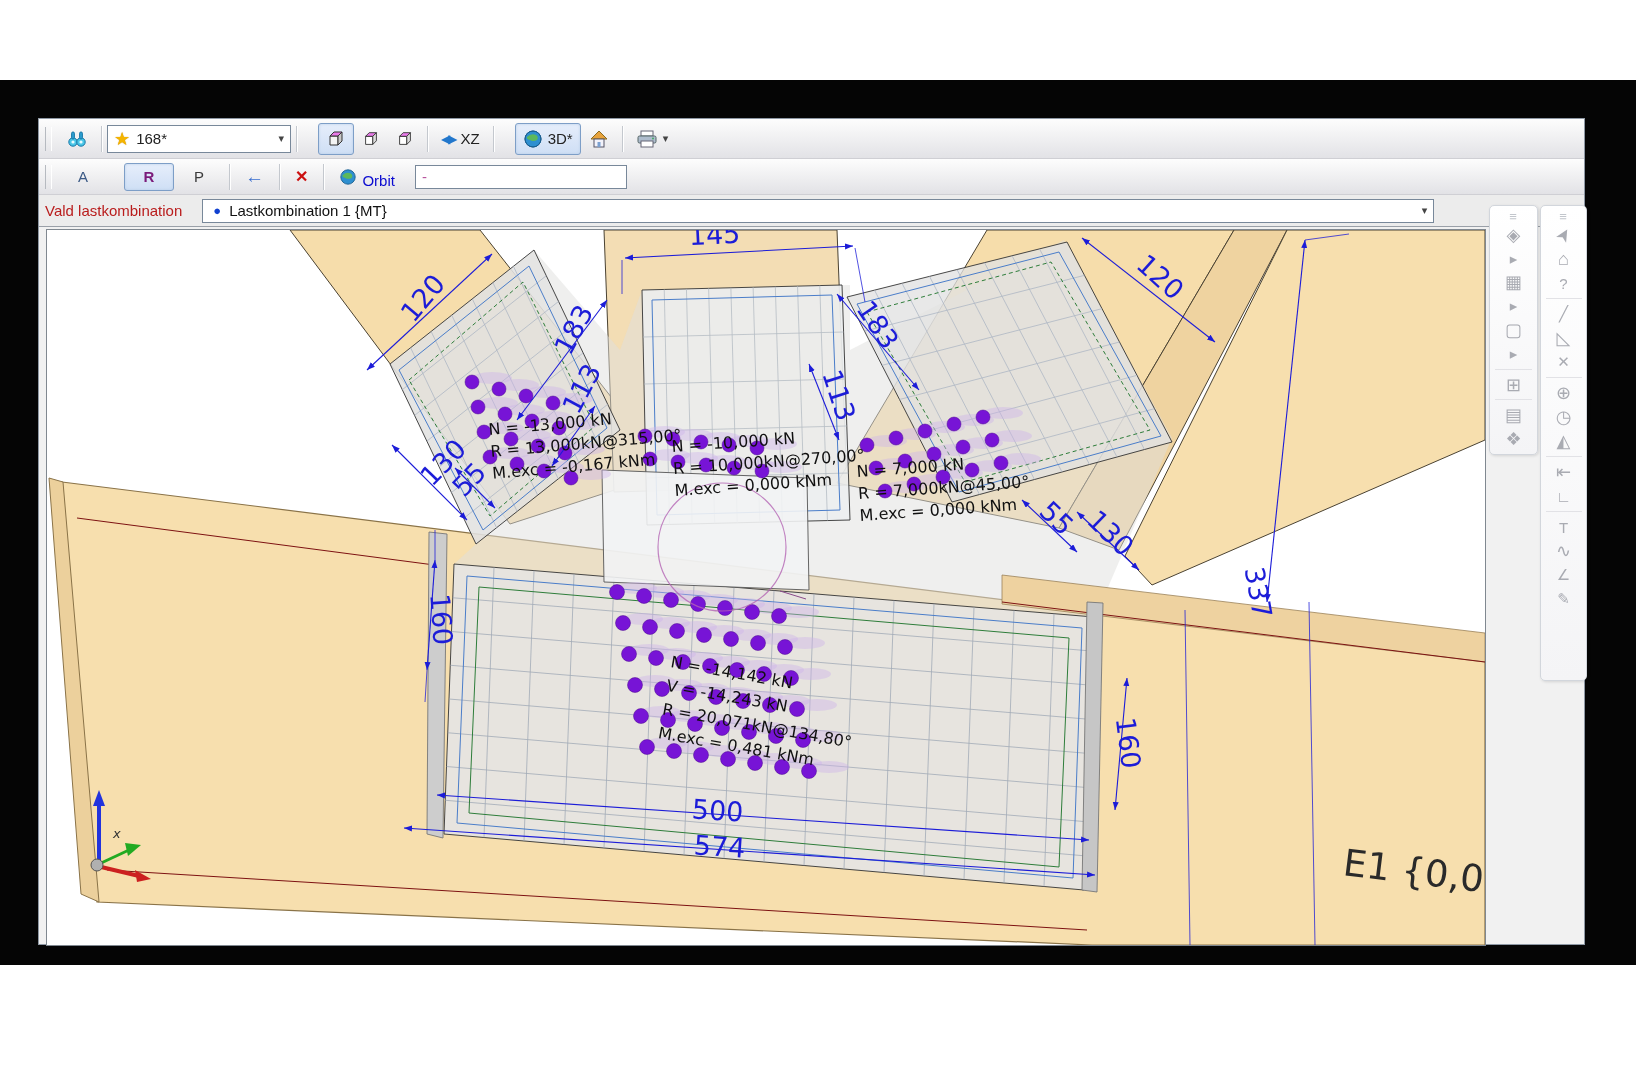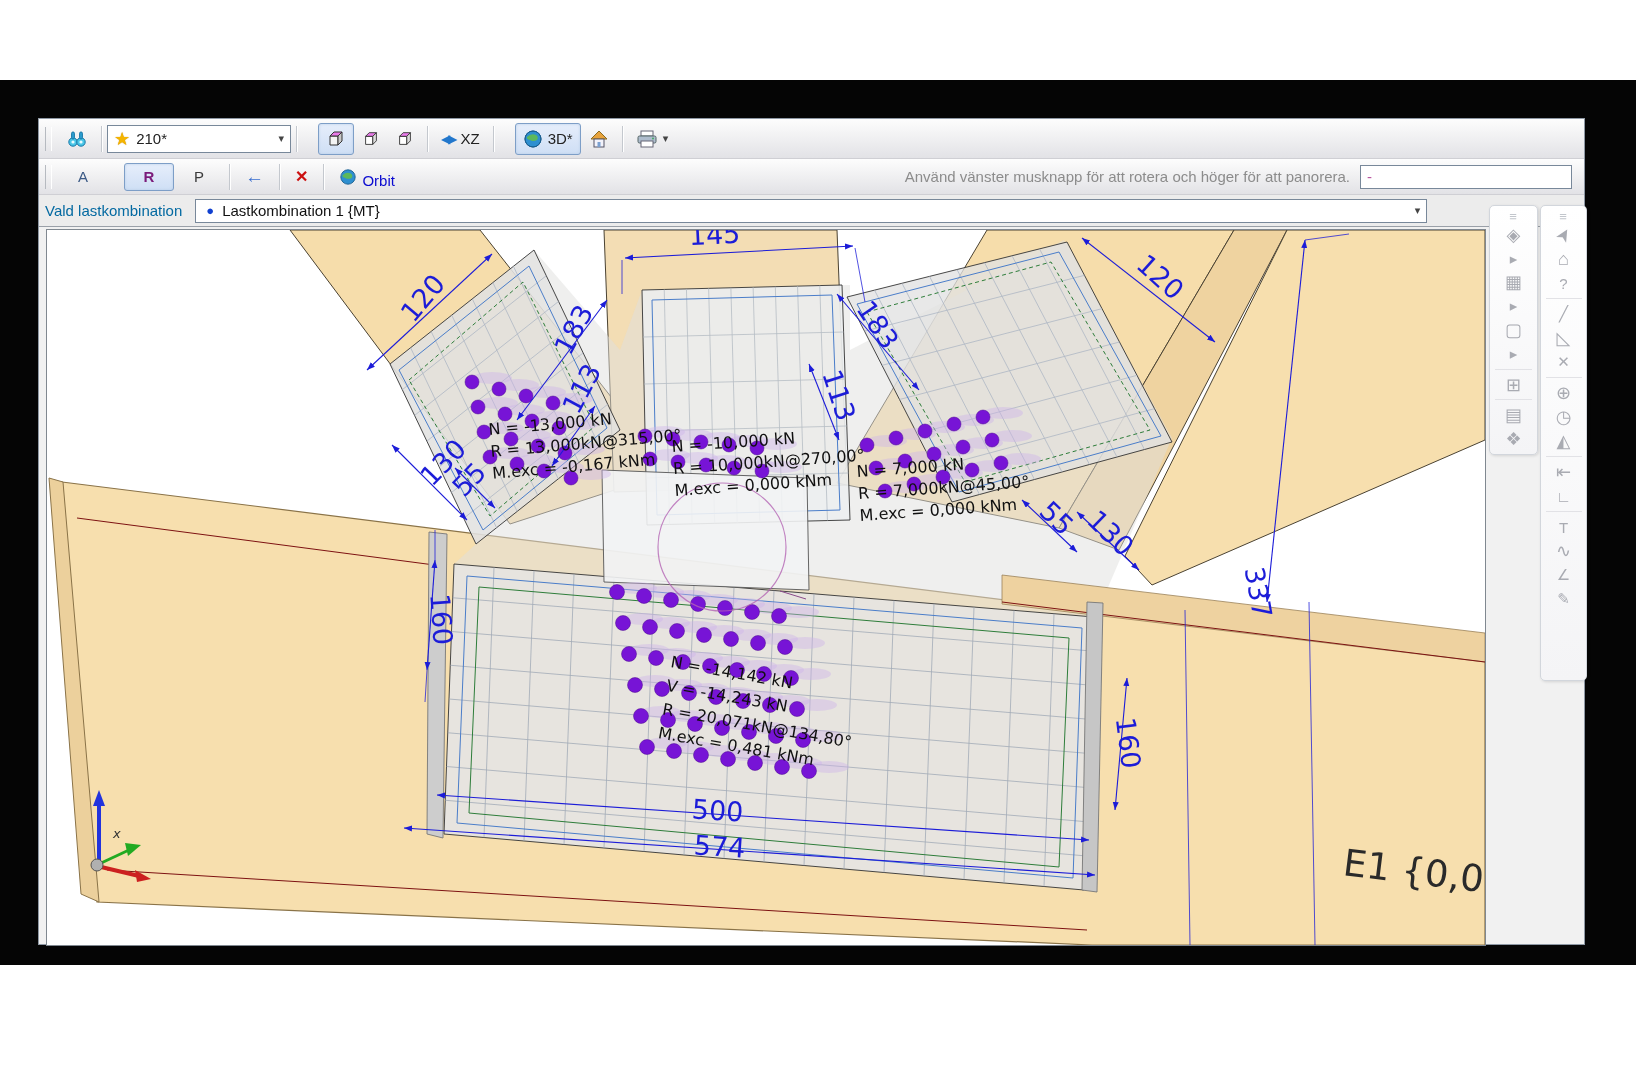--- a/index.html
+++ b/index.html
@@ -27,21 +27,21 @@
   .hint{margin-left:auto;color:#8c8c8c;font-size:15px;white-space:nowrap;}
   .hintfield{width:198px;height:22px;border:1px solid #78889a;background:#fff;font-size:15px;color:#b9569f;
              padding:0 6px;margin:0 8px 0 10px;display:flex;align-items:center;}
   .letter{width:30px;justify-content:center;font-weight:bold;}
   #btnA{color:#3c5a86;font-weight:normal;}
   #btnR{color:#7a1b7a;}
   #btnP{color:#3a3a3a;font-weight:normal;}
   .backarrow{color:#3a6fd0;font-size:19px;}
   .closex{color:#cc1111;font-weight:bold;font-size:16px;}
   .orbittxt{color:#0b0bd0;margin-top:8px;}
-  .lclabel{font-size:15px;color:#0369a1;margin-right:13px;white-space:nowrap;}
+  .lclabel{font-size:15px;color:#b91c1c;margin-right:20px;white-space:nowrap;}
   .lccombo{flex:0 0 auto;width:1232px;height:24px;background:#fff;border:1px solid #78889a;
            display:flex;align-items:center;font-size:15px;color:#111;padding:0 6px;box-sizing:border-box;}
   .bullet{color:#1040d0;font-size:13px;margin:0 8px 0 4px;}
   
   .canvas{position:absolute;left:7px;top:110px;width:1438px;height:715px;background:#ffffff;
           border:1px solid #808890;box-sizing:content-box;overflow:hidden;}
   
   .rtb{position:absolute;background:linear-gradient(#ffffff,#f4f4f6);border:1px solid #d2d6dc;border-radius:5px;
        box-shadow:1px 1px 3px rgba(0,0,0,0.12);display:flex;flex-direction:column;align-items:center;padding:3px 0;}
   #rtbA{left:1450px;top:86px;width:47px;height:242px;}
@@ -71,21 +71,21 @@
             <rect x="5.6" y="3" width="2.8" height="7" rx="1.3" fill="#2e9fd0" stroke="#1878a8"></rect>
             <rect x="13.6" y="3" width="2.8" height="7" rx="1.3" fill="#2e9fd0" stroke="#1878a8"></rect>
             <circle cx="7" cy="13" r="1.6" fill="#e8fbff"></circle>
             <circle cx="15" cy="13" r="1.6" fill="#e8fbff"></circle>
           </svg>
       </span>
     </div>
     <div class="vsep"></div>
     <div class="combo" style="width:170px;">
       <span class="star">★</span>
-      <span>210*</span>
+      <span>168*</span>
       <span class="caret">▾</span>
     </div>
     <div class="vsep"></div>
     <div class="tbtn pressed">
       <span class="icon16">
         <svg width="20" height="20" viewBox="0 0 20 20">
             <polygon points="4,7 12,7 12,16 4,16" fill="#f4f4f4" stroke="#333"></polygon>
             <polygon points="4,7 8,3 16,3 12,7" fill="#e87ae8" stroke="#333"></polygon>
             <polygon points="12,7 16,3 16,12 12,16" fill="#c9c9c9" stroke="#333"></polygon>
           </svg>
@@ -160,21 +160,20 @@
     <div class="vsep"></div>
     <div class="tbtn small">
       <span class="icon16">
         <svg width="18" height="18" viewBox="0 0 20 20">
             <circle cx="10" cy="10" r="8" fill="#2e8fd0" stroke="#1a5f90"></circle>
             <path d="M4,8 Q8,4 13,6 Q16,8 14,11 Q10,13 7,11 Q3,10 4,8z" fill="#5cb85c"></path>
           </svg>
       </span>
       <span class="orbittxt">Orbit</span>
     </div>
-    <div class="hint">Använd vänster musknapp för att rotera och höger för att panorera.</div>
     <div class="hintfield">-</div>
   </div>
 
   <div class="trow" id="row3">
     <span class="lclabel">Vald lastkombination</span>
     <div class="lccombo">
       <span class="bullet">●</span>
       <span>Lastkombination 1 {MT}</span>
       <span class="caret">▾</span>
     </div>

